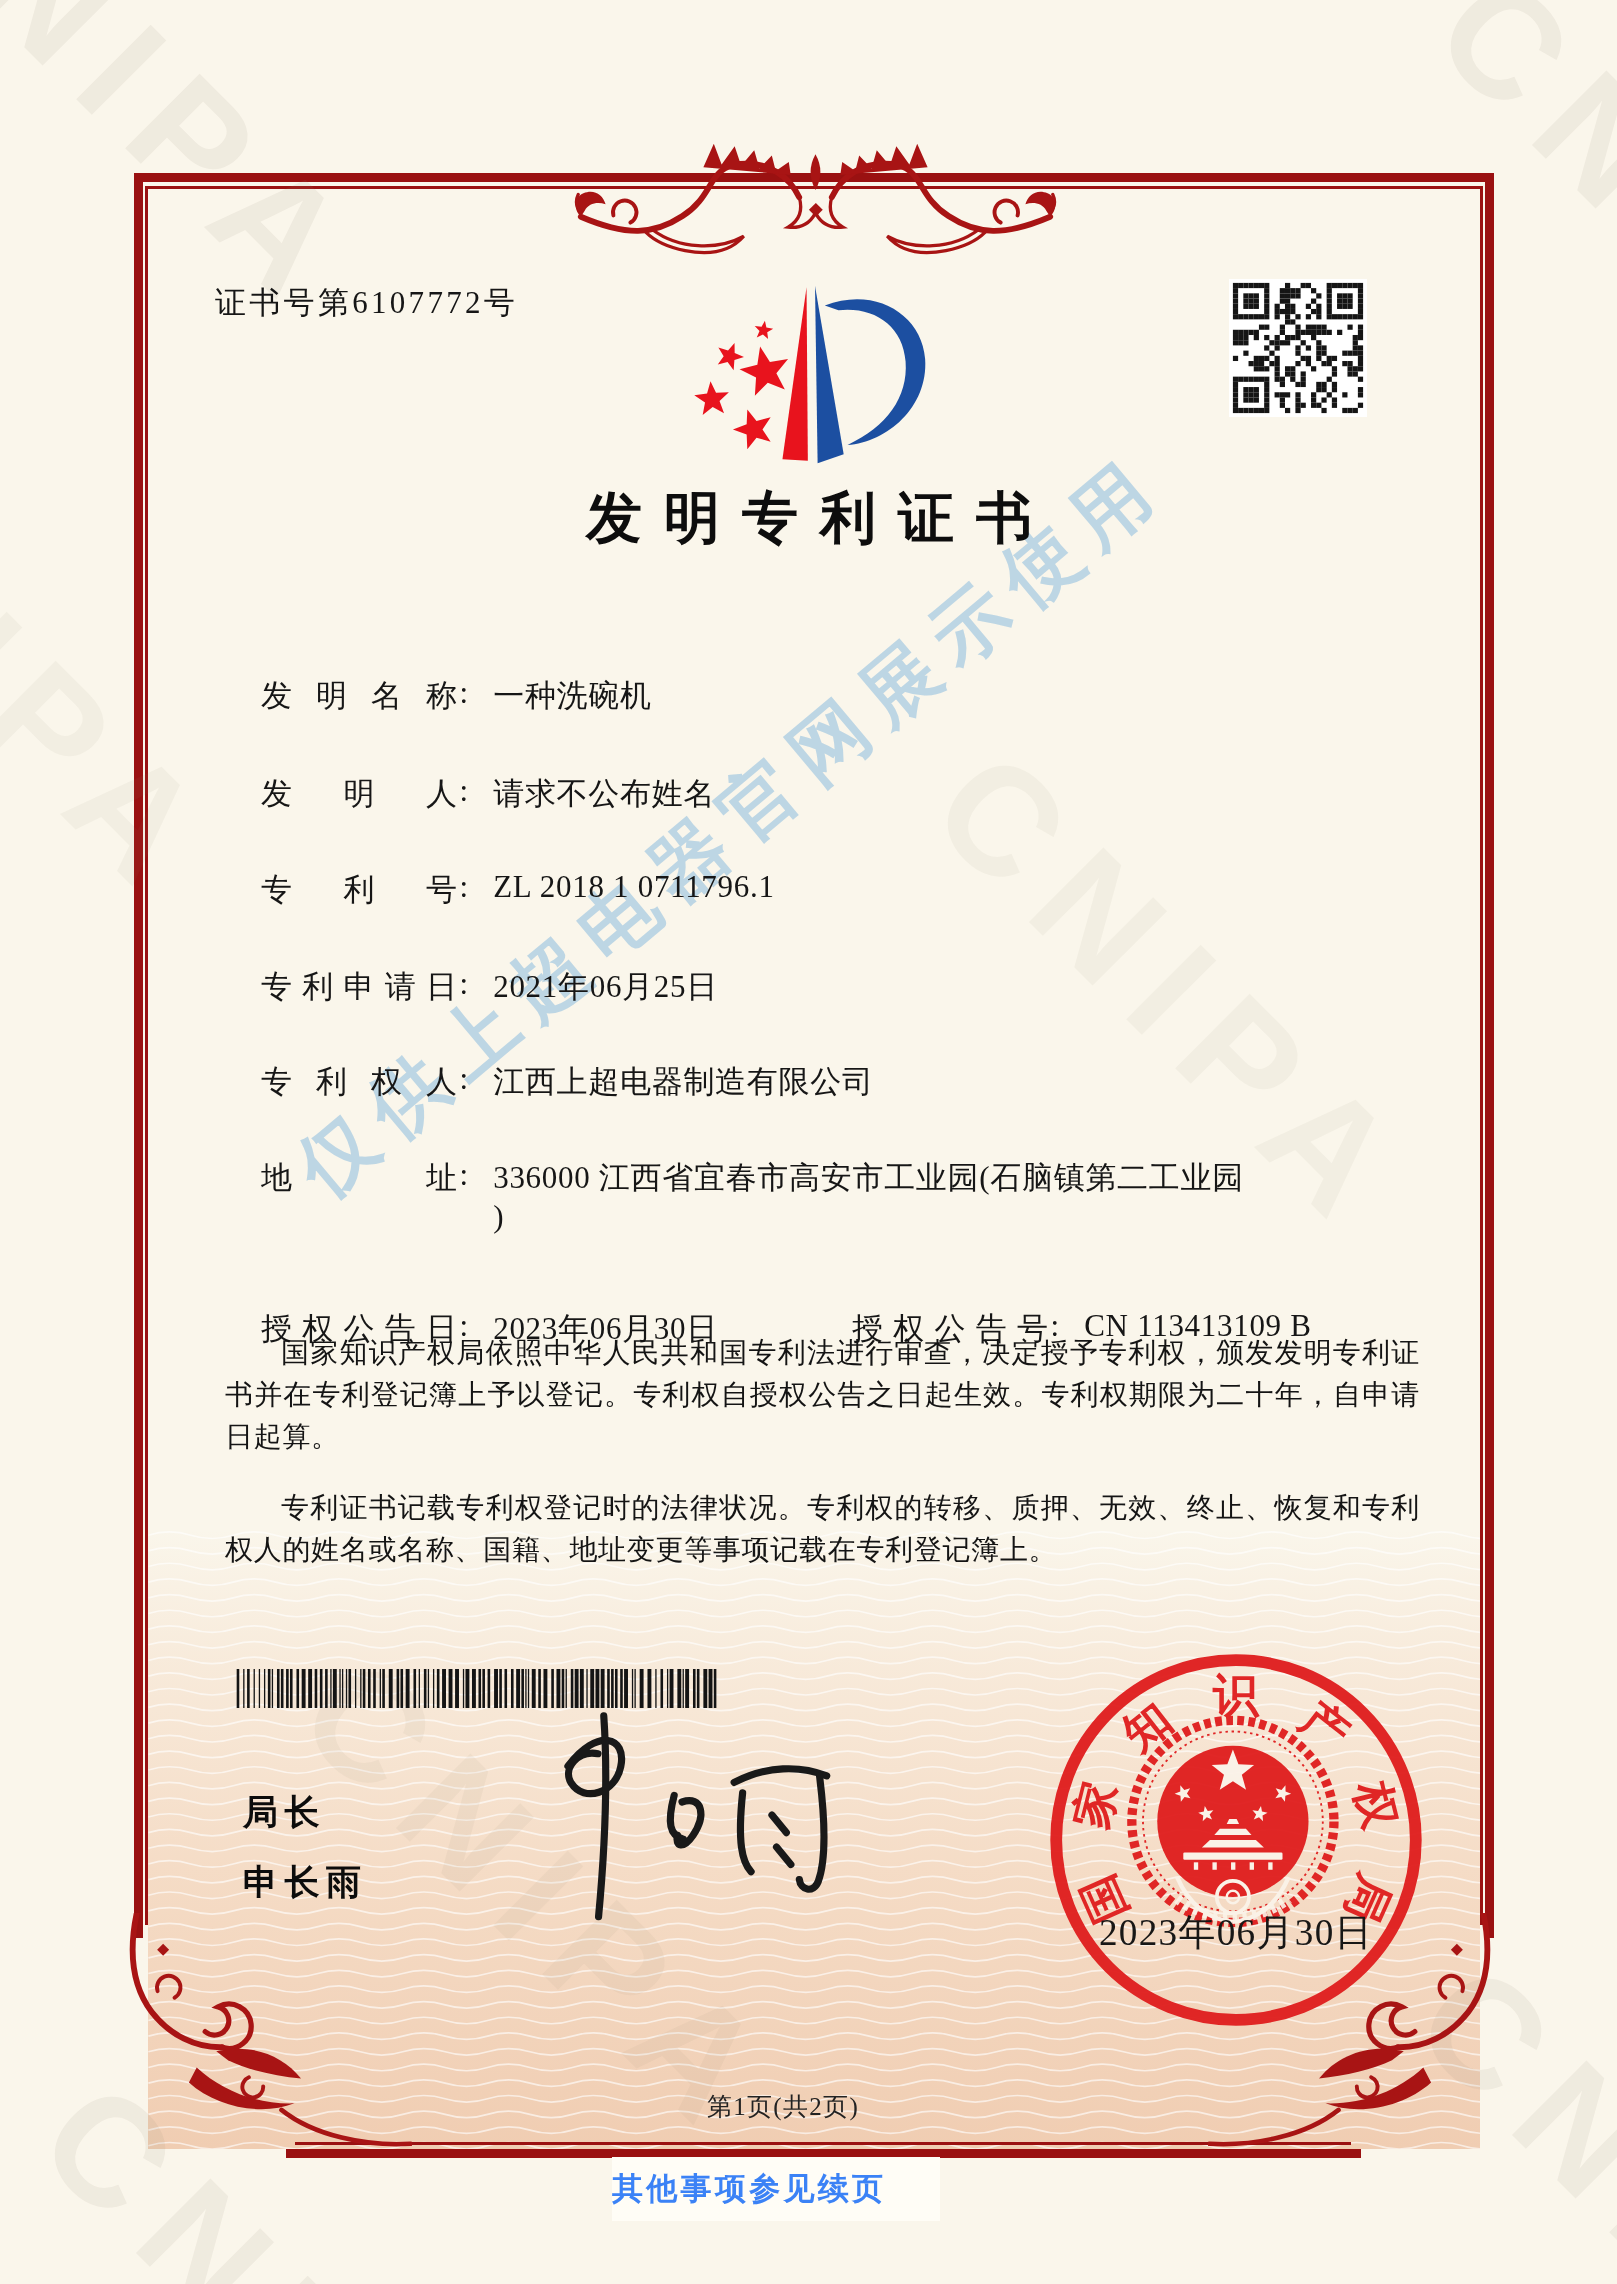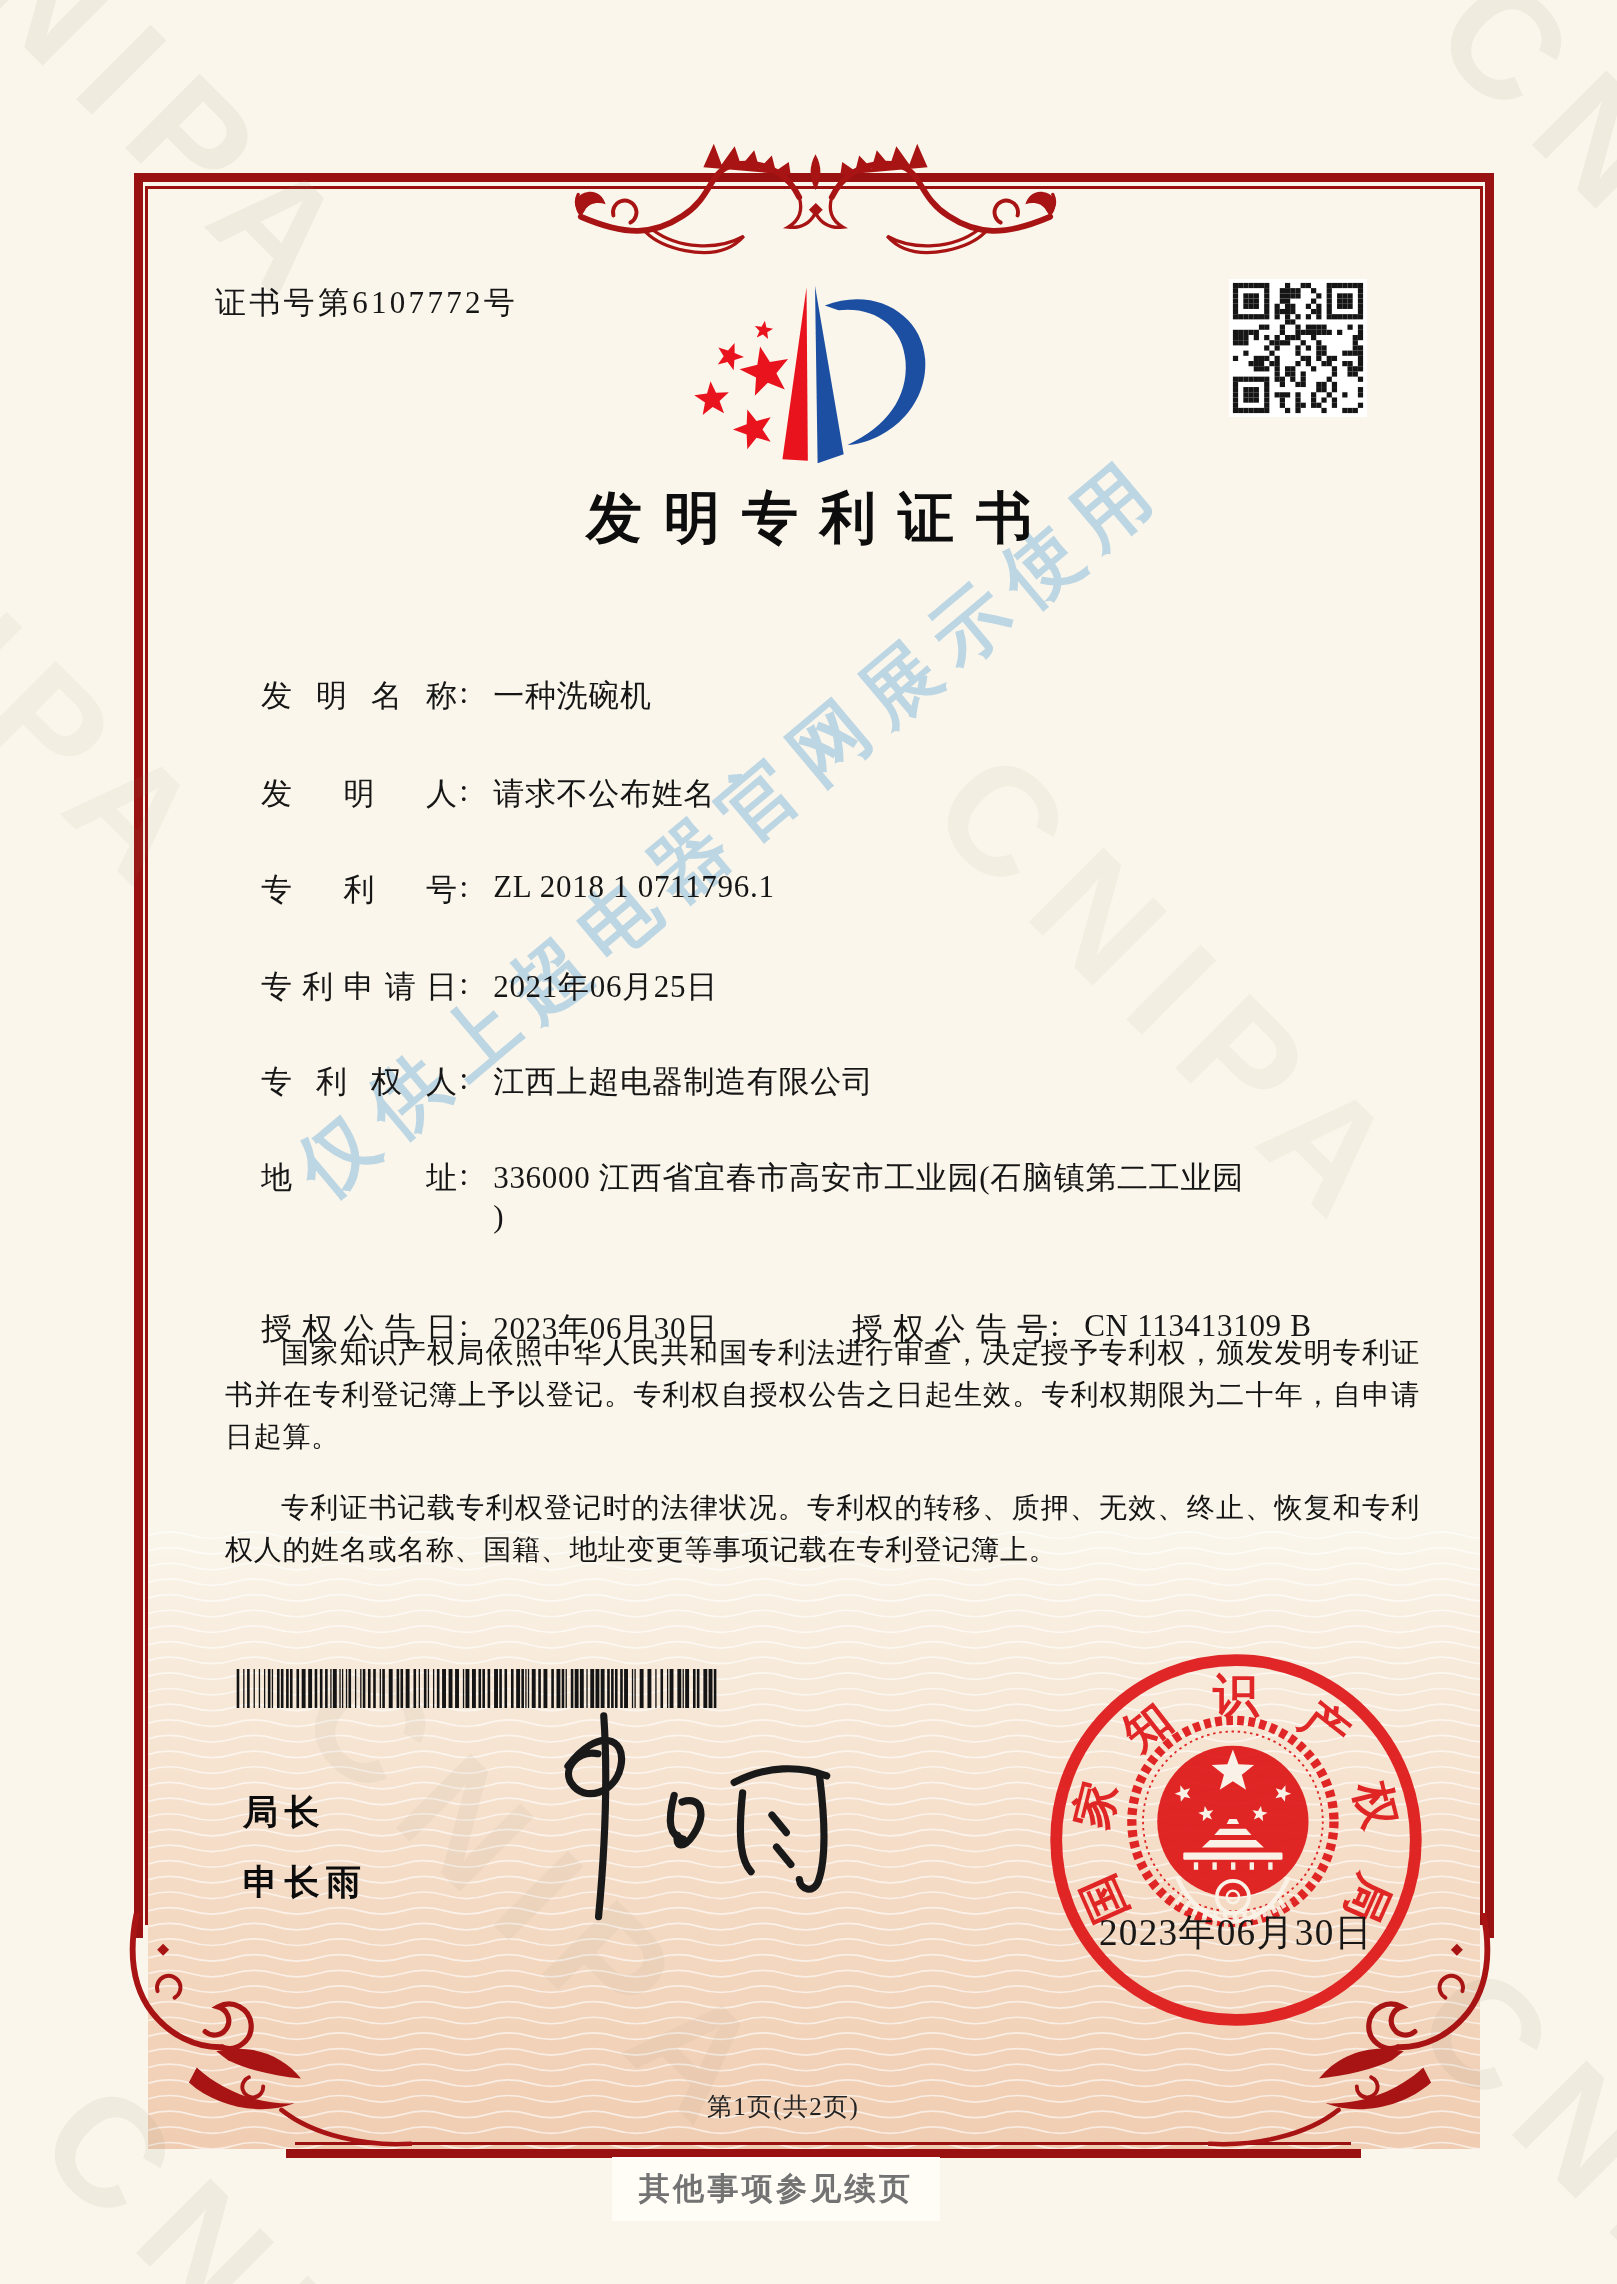--- a/index.html
+++ b/index.html
@@ -60,22 +60,22 @@
   .paras p + p{margin-top:29px;}
 
   .officer{position:absolute;z-index:6;left:243px;font-size:35px;font-weight:700;
     letter-spacing:6.5px;color:#0c0c0c;font-family:"Liberation Sans","DejaVu Sans",sans-serif;}
   .officer.t1{top:1789px;}
   .officer.t2{top:1859px;}
 
   .pageno{position:absolute;z-index:5;left:134px;top:2090px;width:1298px;text-align:center;
     font-size:25px;color:#222;letter-spacing:1.3px;}
   .contnote{position:absolute;z-index:6;left:612px;top:2157px;width:328px;height:64px;
-    background:#fffdf6;text-align:center;line-height:64px;font-size:31px;font-weight:600;
-    letter-spacing:3.3px;color:#737373;}
+    background:#fffdf6;line-height:64px;font-size:31px;font-weight:600;
+    letter-spacing:3.3px;color:#3b82f6;}
 
   .seal{position:absolute;z-index:7;left:1050px;top:1654px;width:372px;height:372px;opacity:0.96;}
   .sig{position:absolute;z-index:6;left:506px;top:1704px;}
   .qr{position:absolute;z-index:5;left:1229px;top:279px;}
   .logo{position:absolute;z-index:5;left:678px;top:273px;}
   .barcode{position:absolute;z-index:5;left:236px;top:1669px;}
   .dragons{position:absolute;z-index:6;left:573px;top:137px;}
   .corner{position:absolute;z-index:6;}
   .corner.bl{left:117px;top:1913px;}
   .corner.br{left:1208px;top:1913px;transform:scaleX(-1);}

